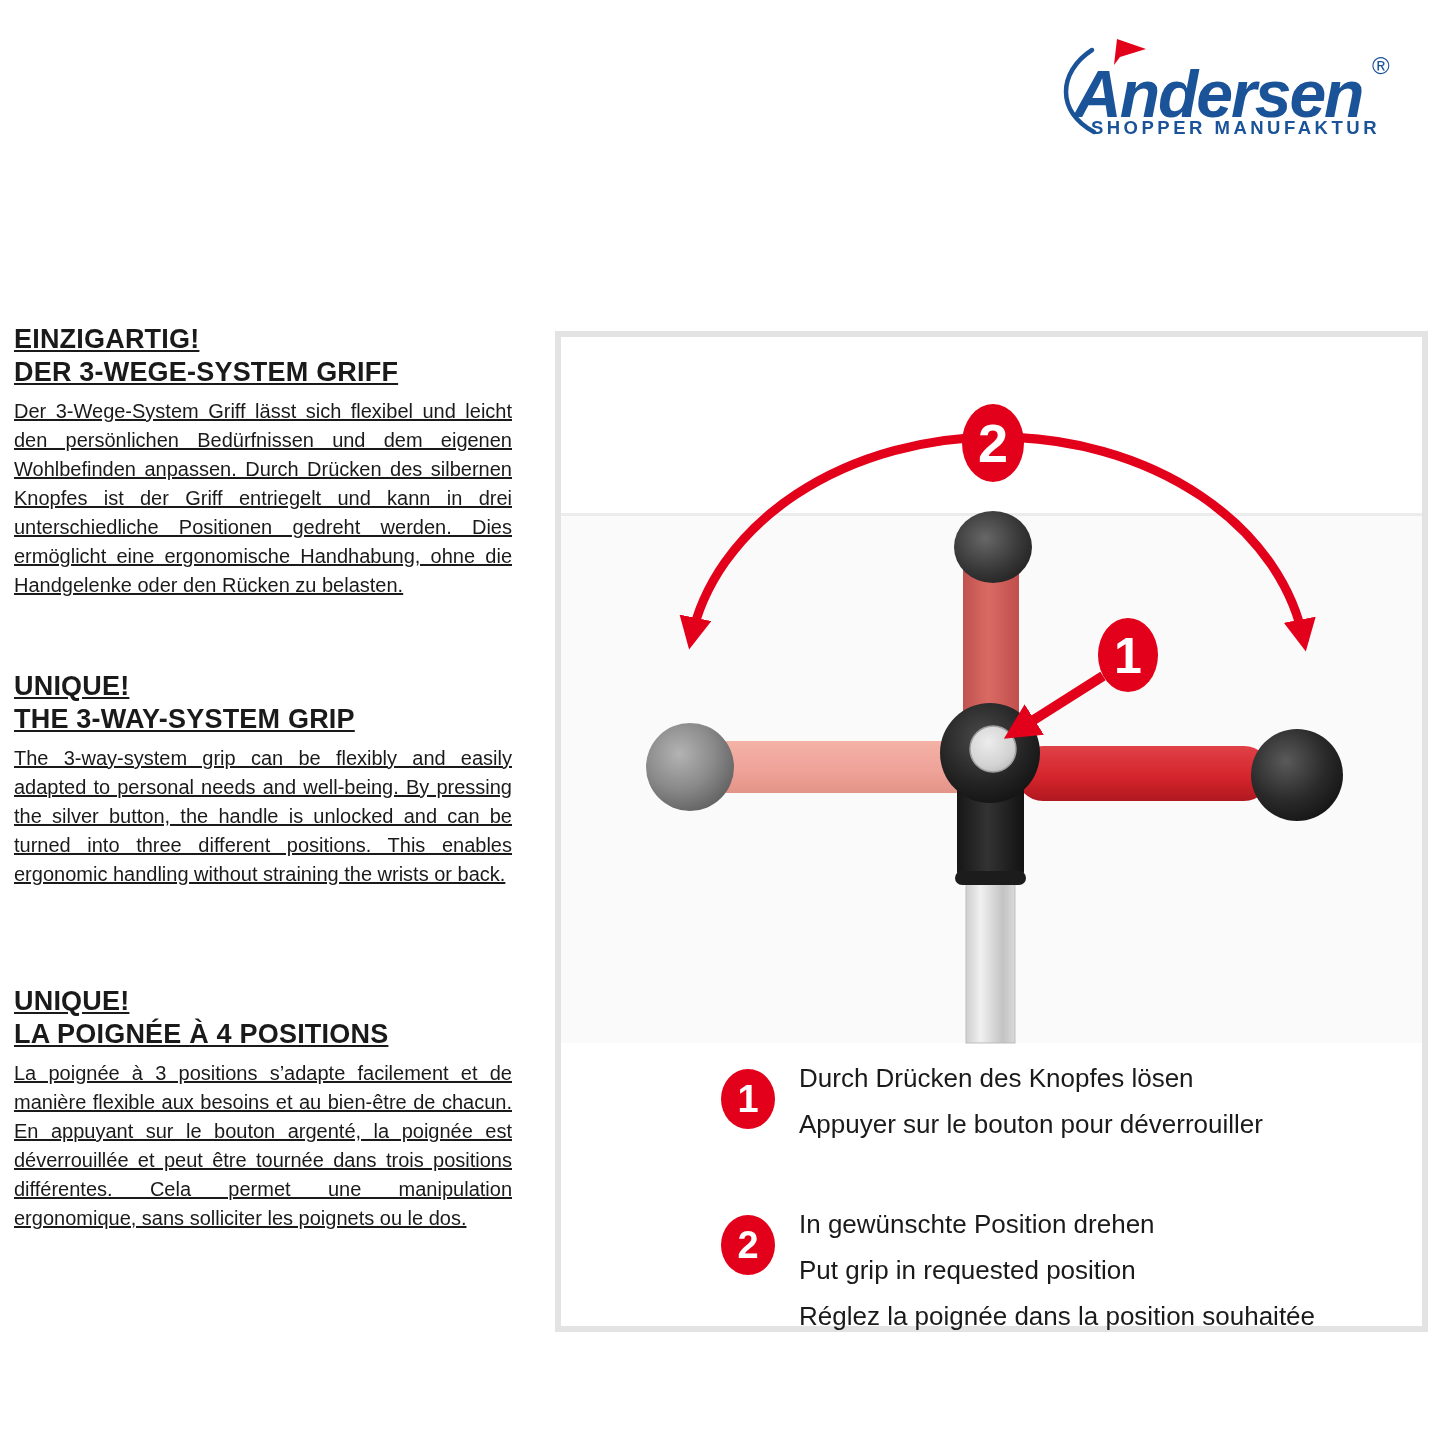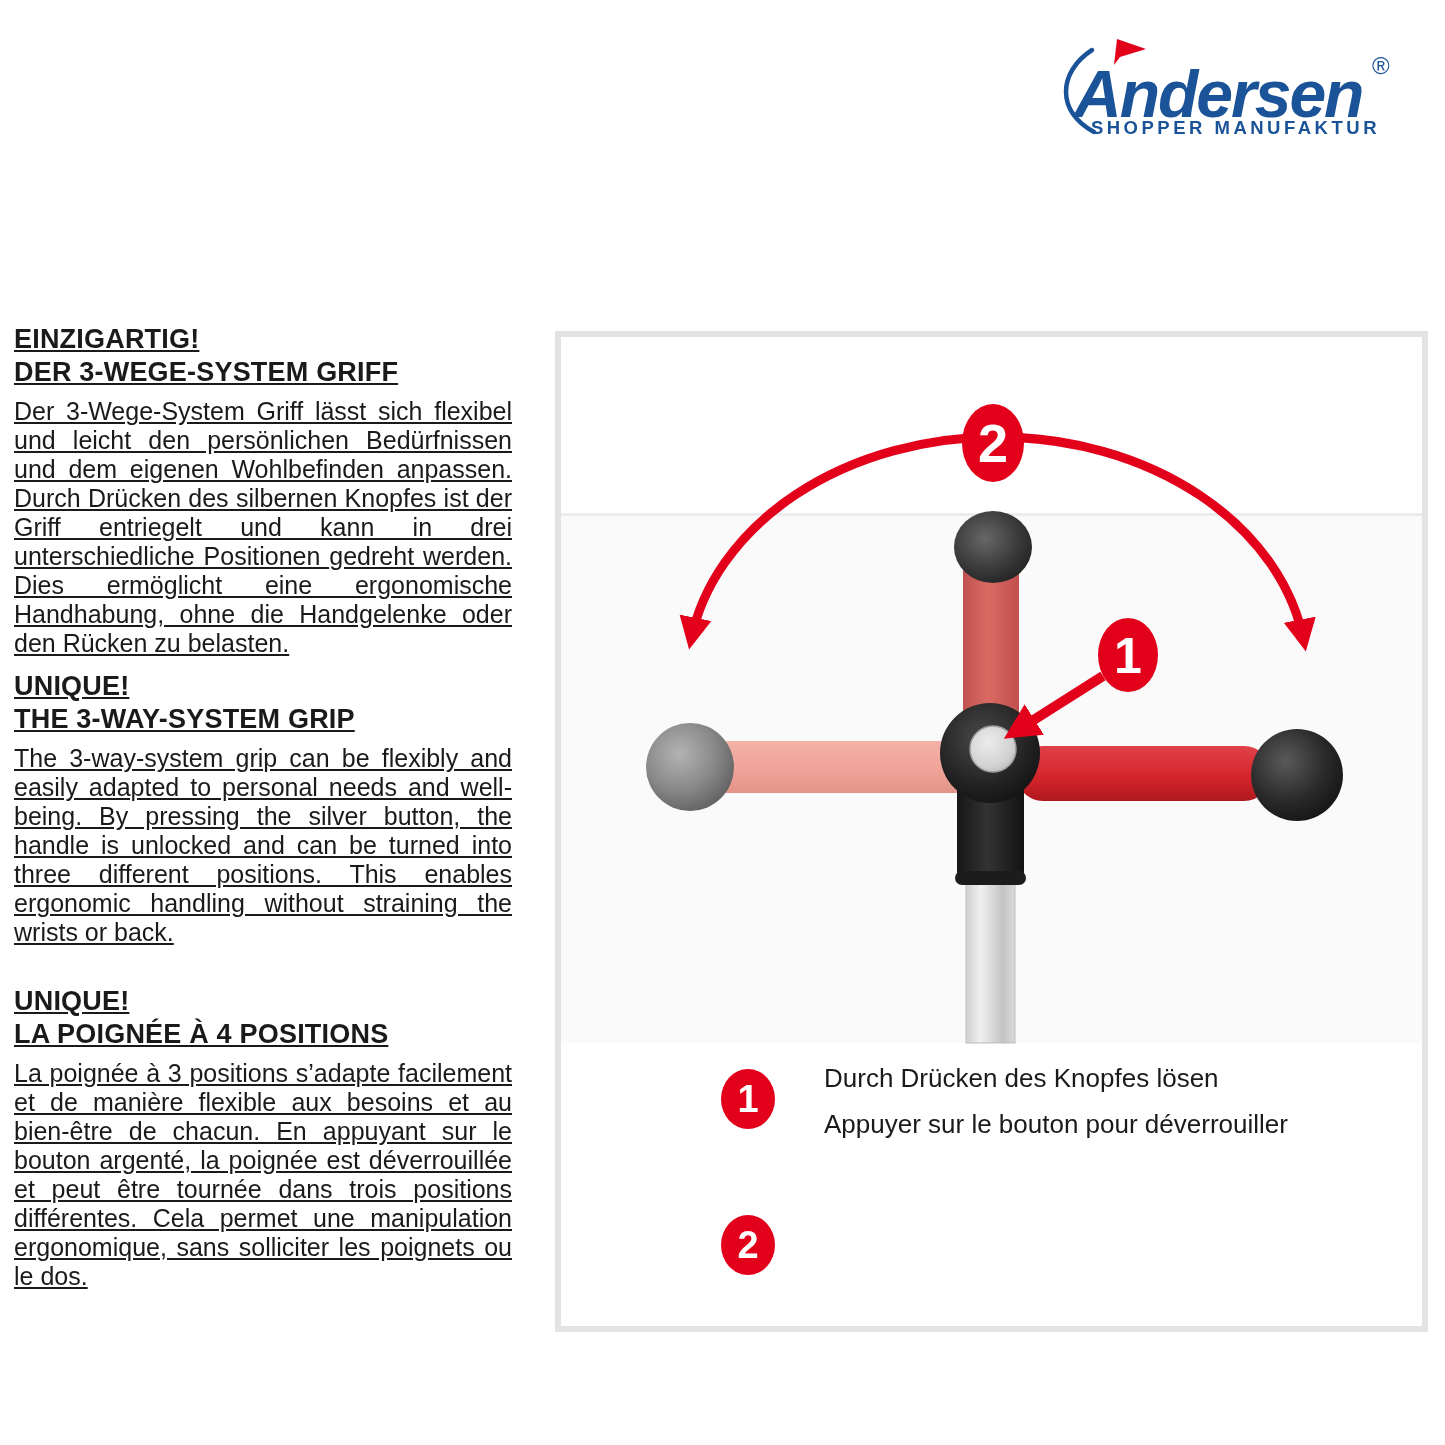--- a/index.html
+++ b/index.html
@@ -12,39 +12,39 @@
   
   .info-section{position:absolute;left:14px;width:498px;text-decoration:underline;}
   .sec-de{top:323px;}
   .sec-en{top:670px;}
   .sec-fr{top:985px;}
   .info-section h2{
     margin:0;font-size:27px;line-height:33px;font-weight:bold;
     letter-spacing:.2px;color:#1a1a1a;
   }
   .info-section p{
-    margin:8px 0 0 0;font-size:25px;line-height:29px;text-align:justify;
+    margin:8px 0 0 0;font-size:20px;line-height:29px;text-align:justify;
     color:#1a1a1a;hyphens:none;
   }
   
   .panel{
     position:absolute;left:555px;top:331px;width:861px;height:989px;
     border:6px solid #e3e3e3;background:#ffffff;
   }
   .figure-svg{position:absolute;left:0;top:0;width:861px;height:710px;display:block;}
   .instr-row{position:absolute;left:160px;display:flex;align-items:flex-start;gap:24px;}
   .instr-row-1{top:718px;}
   .instr-row-2{top:864px;}
   .num-badge{
     flex:0 0 auto;width:54px;height:60px;border-radius:50%;
     background:#e2001a;color:#ffffff;font-weight:bold;font-size:38px;
     display:flex;align-items:center;justify-content:center;margin-top:14px;
   }
   .instr-lines{font-size:26px;line-height:46px;color:#1a1a1a;}
-  .instr-line{white-space:nowrap;margin-left:25px;}
+  .instr-line{white-space:nowrap;}
 </style>
 </head>
 <body>
 
 <div class="logo">
   <svg viewBox="0 0 370 104" width="370" height="104">
     <path d="M 64 12 C 30 34 28 74 66 94" fill="none" stroke="#1b5399" stroke-width="4.5" stroke-linecap="round"></path>
     <polygon points="86,27 89,1 118,11 92,19" fill="#e2001a"></polygon>
     <text x="46" y="79" font-family="Liberation Sans, sans-serif" font-size="66" font-weight="bold" font-style="italic" letter-spacing="-2" fill="#1b5399">Andersen</text>
     <text x="344" y="36" font-family="Liberation Sans, sans-serif" font-size="24" fill="#1b5399">®</text>
@@ -182,15 +182,20 @@
   <div class="instr-row instr-row-1">
     <div class="num-badge">1</div>
     <div class="instr-lines">
       <div class="instr-line">Durch Drücken des Knopfes lösen</div>
       <div class="instr-line">Appuyer sur le bouton pour déverrouiller</div>
     </div>
   </div>
 
   <div class="instr-row instr-row-2">
     <div class="num-badge">2</div>
+    <div class="instr-lines">
+      <div class="instr-line">In gewünschte Position drehen</div>
+      <div class="instr-line">Put grip in requested position</div>
+      <div class="instr-line">Réglez la poignée dans la position souhaitée</div>
+    </div>
   </div>
 
 </div>
 
 </body></html>

